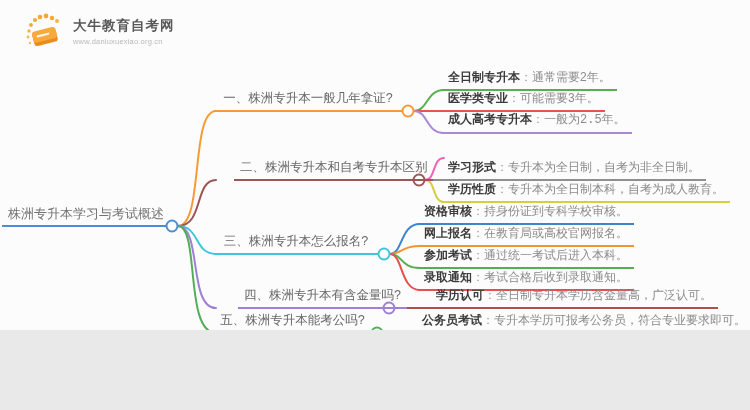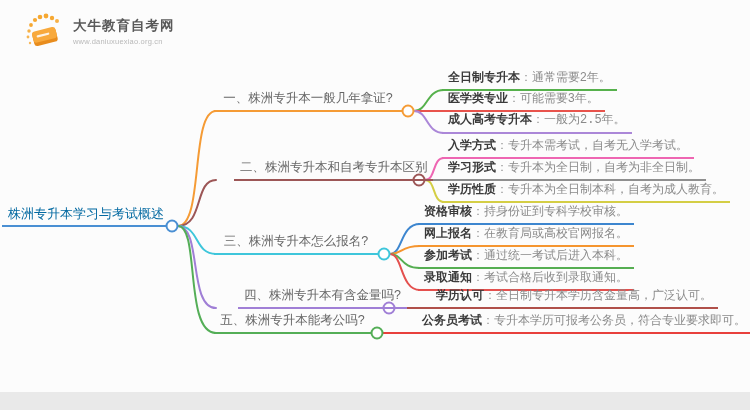--- a/index.html
+++ b/index.html
@@ -1,33 +1,33 @@
 <!DOCTYPE html>
 <html><head>
 <meta charset="utf-8">
 <style>
   html,body{margin:0;padding:0;background:#e9e9e9;}
   .canvas{
-    position:relative;width:750px;height:392px;background:#fcfcfc;overflow:hidden;
+    position:relative;width:750px;height:330px;background:#fcfcfc;overflow:hidden;
     font-family:"Liberation Sans","DejaVu Sans",sans-serif;
   }
   svg.links{position:absolute;left:0;top:0;pointer-events:none;}
   svg.links path{fill:none;stroke-width:2;stroke-linecap:round;}
   svg.links circle.toggle{fill:#ffffff;stroke-width:2;pointer-events:auto;cursor:pointer;}
 
   .node{
     position:absolute;white-space:nowrap;box-sizing:border-box;
     font-size:12px;line-height:17px;padding:0 6px 3px 6px;
     border-bottom:2px solid #999;color:#8a8a8a;
   }
   .node b{color:#3b3b3b;font-weight:700;}
   .node .sep{color:#9a9a9a;}
   .node .desc{color:#8a8a8a;}
   .branch{font-size:12.5px;color:#666;text-align:center;overflow:hidden;}
-  .root-node{font-size:13px;color:#0369a1;overflow:hidden;}
+  .root-node{font-size:13px;color:#737373;overflow:hidden;}
 
   .logo{position:absolute;left:24px;top:10px;display:flex;align-items:center;gap:7px;cursor:pointer;}
   .logo-title{font-size:13.5px;font-weight:700;color:#595959;letter-spacing:1px;}
   .logo-url{font-size:7.5px;color:#b9b9b9;margin-top:2px;letter-spacing:.2px;}
 </style>
 </head>
 <body>
 
 <div class="canvas">
 
@@ -97,23 +97,20 @@
   <div class="node" style="left:442px;top:69px;border-bottom-color:#56b14c;">
     <b>全日制专升本</b><span class="sep">：</span><span class="desc">通常需要2年。</span>
   </div>
   <div class="node" style="left:442px;top:90px;border-bottom-color:#e8534c;">
     <b>医学类专业</b><span class="sep">：</span><span class="desc">可能需要3年。</span>
   </div>
   <div class="node" style="left:442px;top:112px;border-bottom-color:#ab87d8;font-family:Liberation Mono, monospace;">
     <b>成人高考专升本</b><span class="sep">：</span><span class="desc">一般为2.5年。</span>
   </div>
 
-  <div class="node" style="left:442px;top:137px;border-bottom-color:#ee66b2;">
-    <b>入学方式</b><span class="sep">：</span><span class="desc">专升本需考试，自考无入学考试。</span>
-  </div>
   <div class="node" style="left:442px;top:159px;border-bottom-color:#8f8f8f;">
     <b>学习形式</b><span class="sep">：</span><span class="desc">专升本为全日制，自考为非全日制。</span>
   </div>
   <div class="node" style="left:442px;top:181px;border-bottom-color:#d4ce45;">
     <b>学历性质</b><span class="sep">：</span><span class="desc">专升本为全日制本科，自考为成人教育。</span>
   </div>
 
   <div class="node" style="left:418px;top:203px;border-bottom-color:#3d86cf;">
     <b>资格审核</b><span class="sep">：</span><span class="desc">持身份证到专科学校审核。</span>
   </div>

